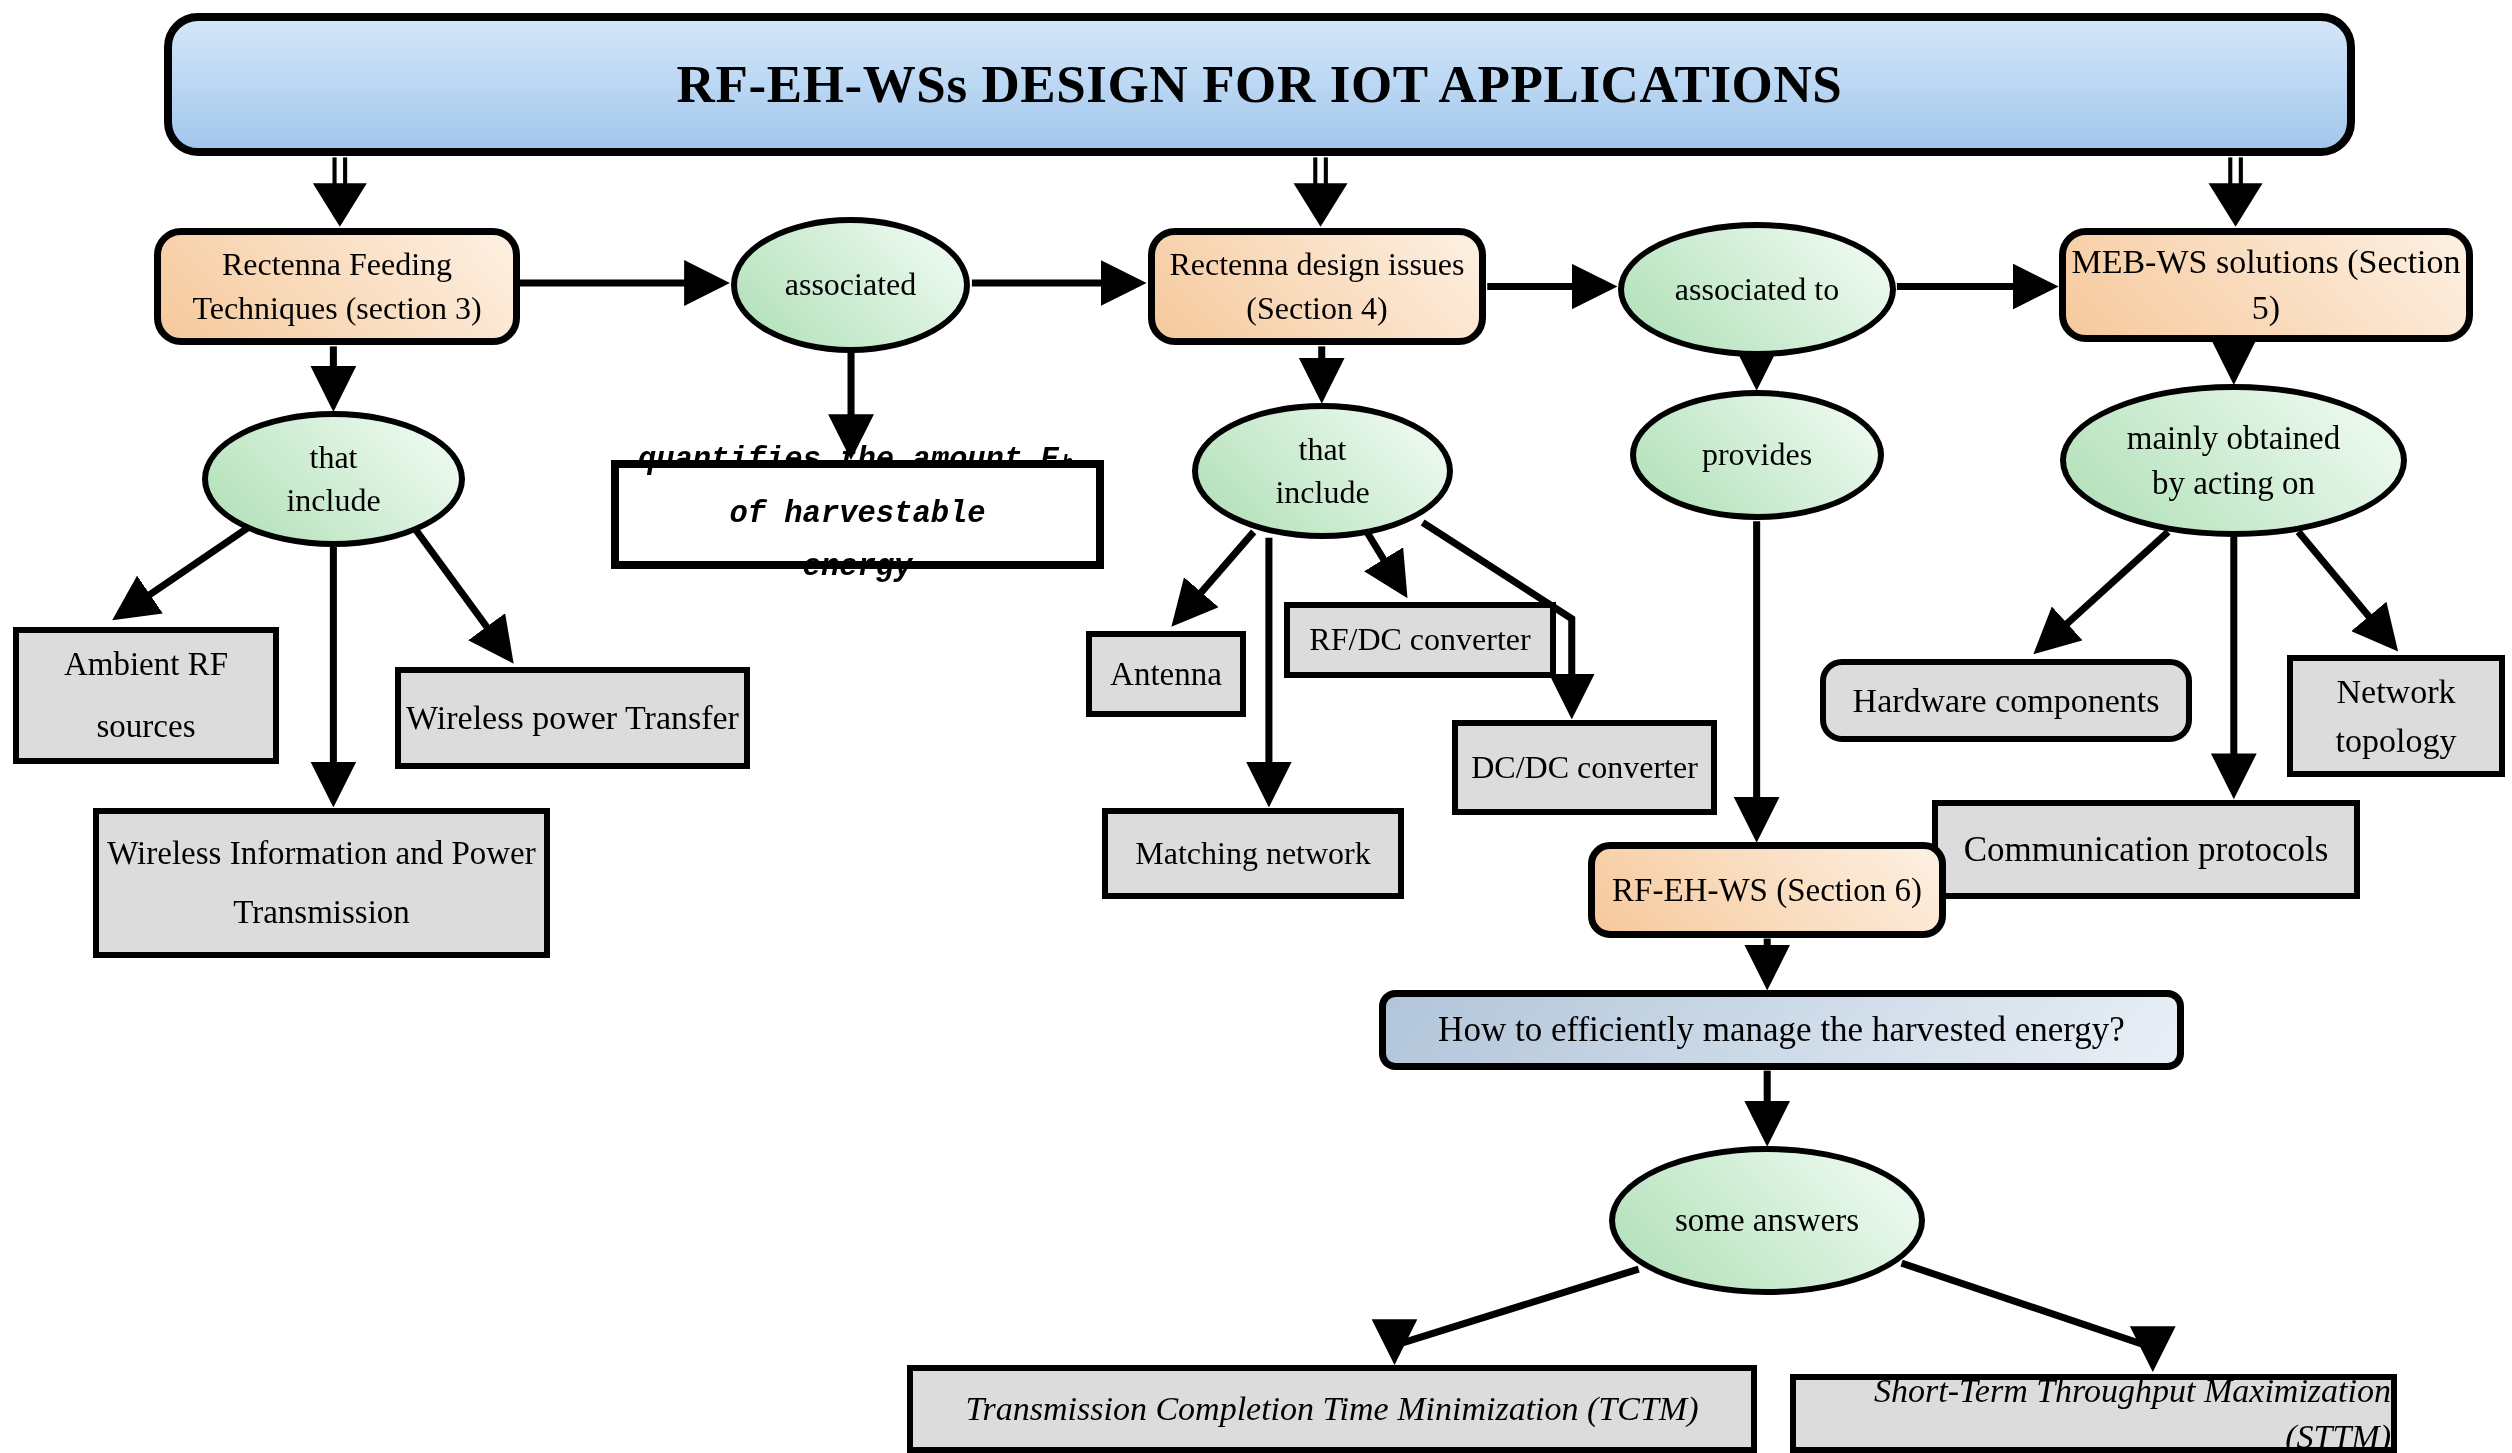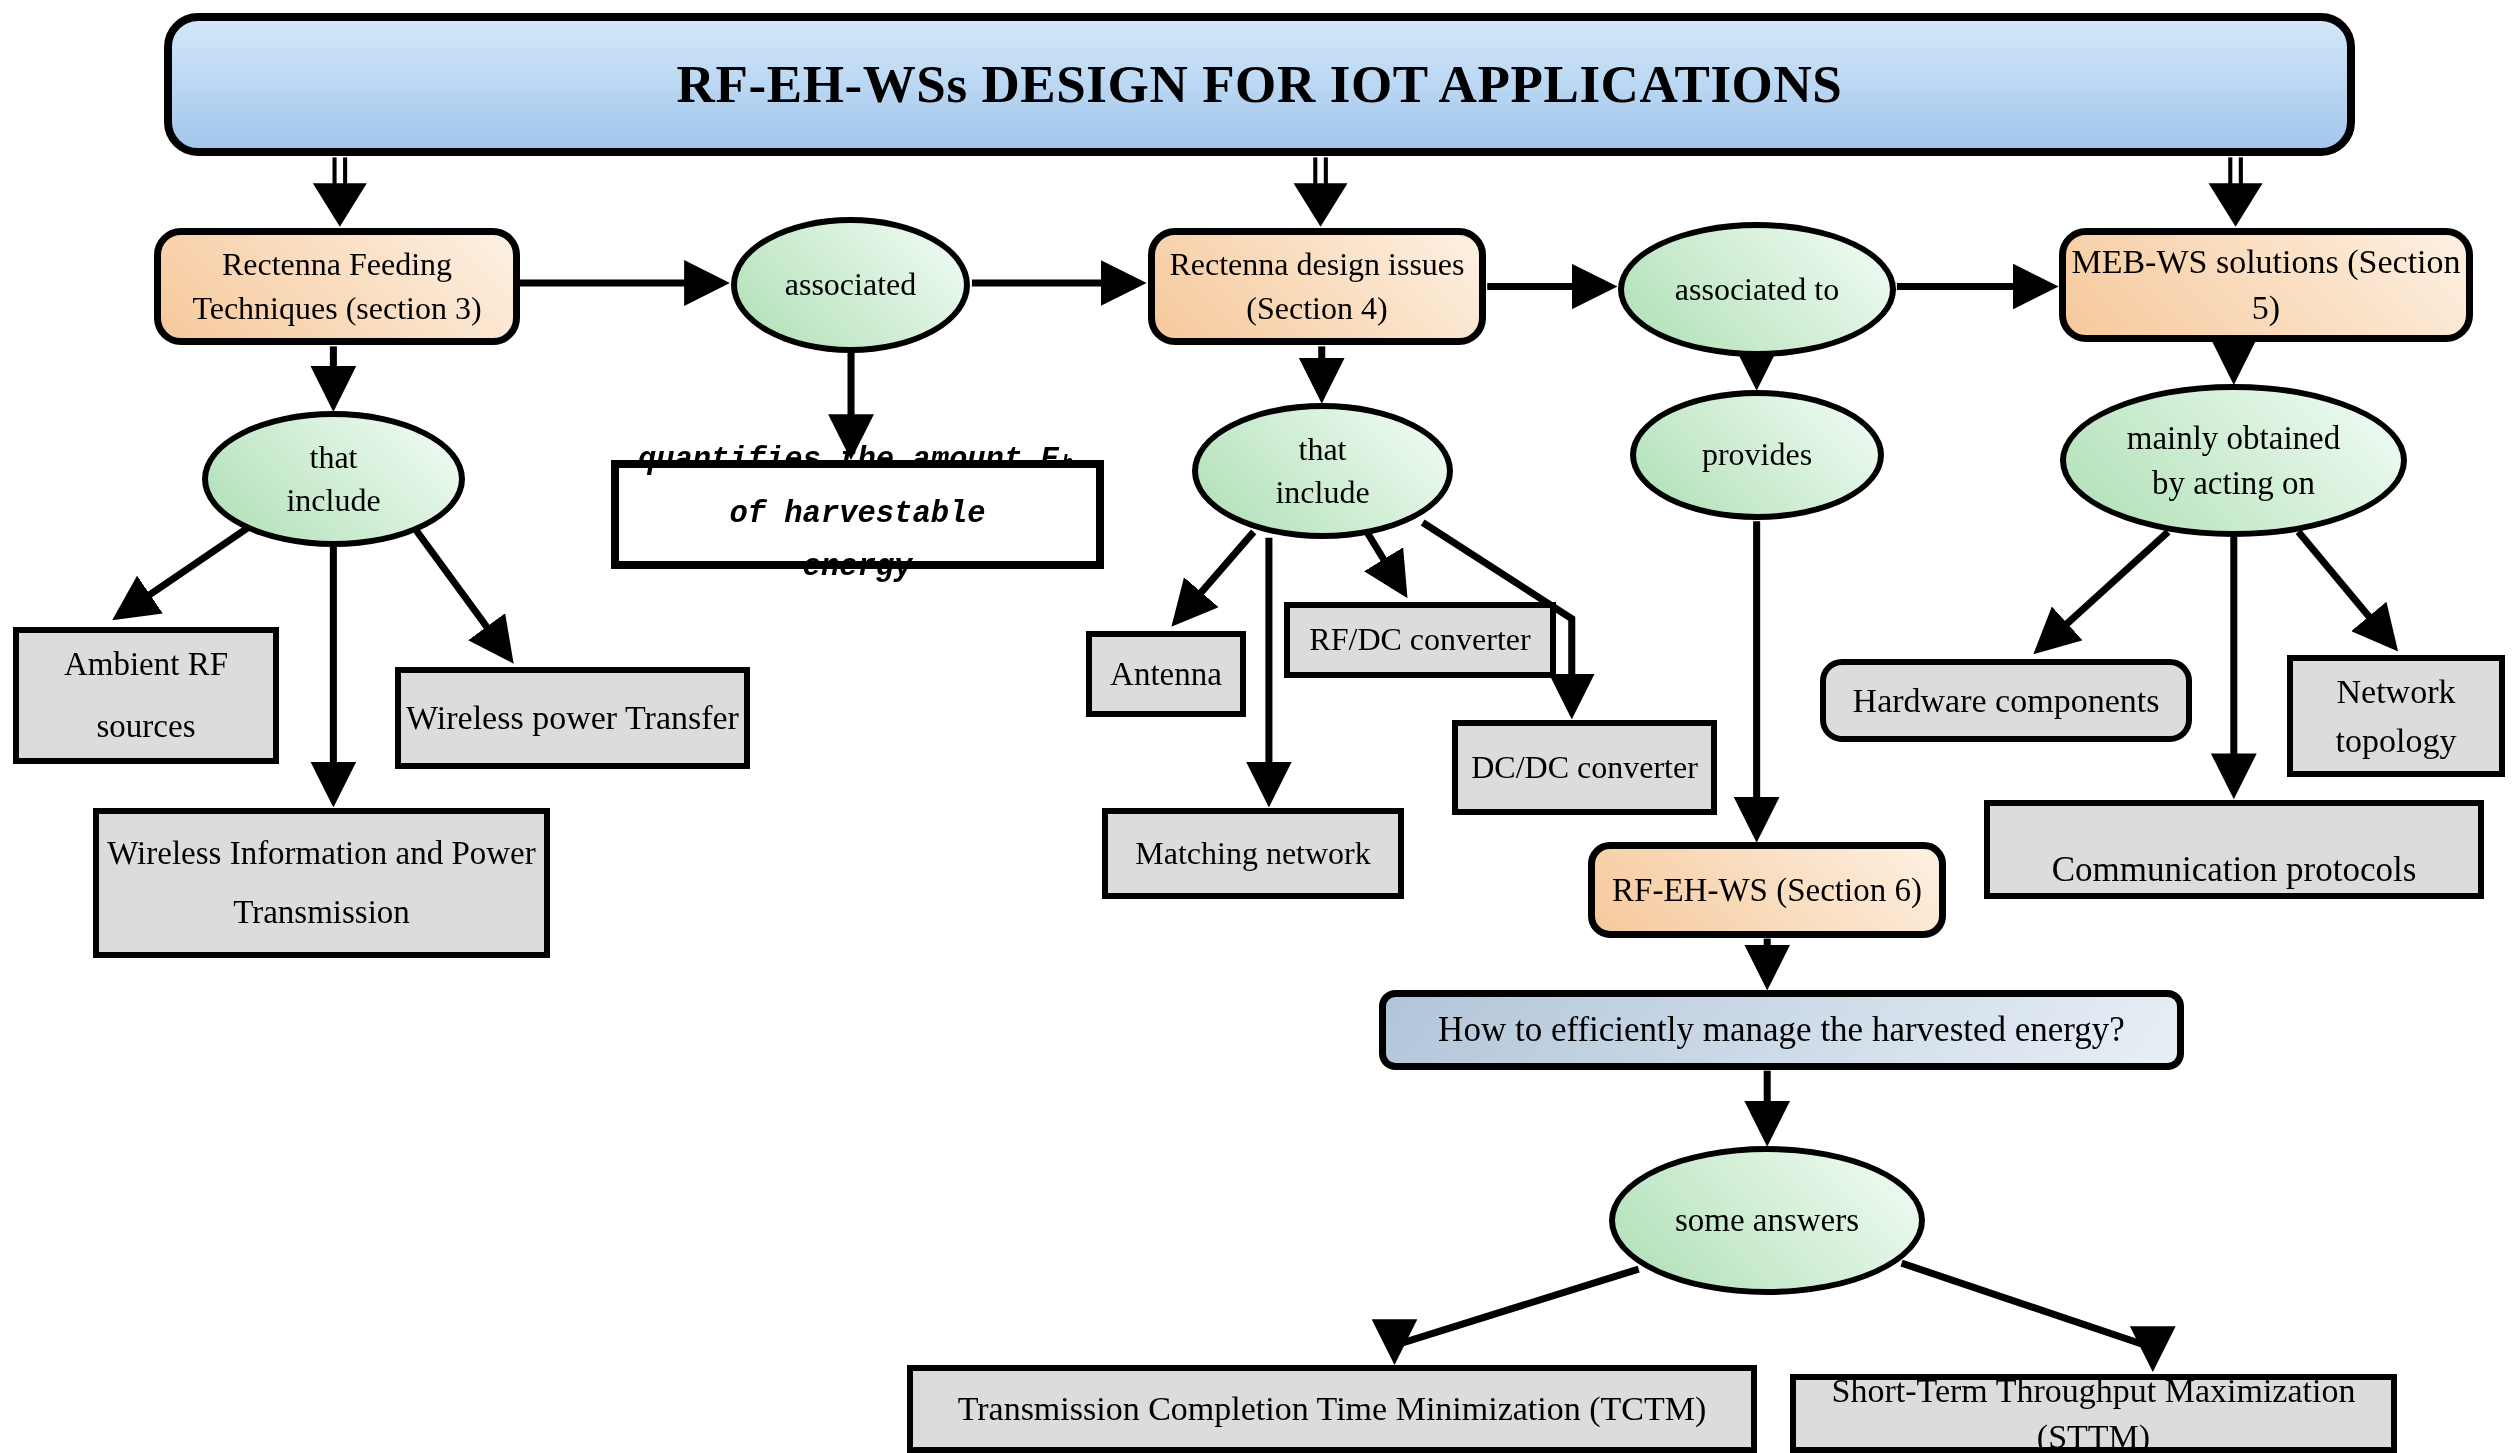--- a/index.html
+++ b/index.html
@@ -11,21 +11,21 @@
         background:linear-gradient(180deg,#d3e6f8 0%,#bdd9f4 45%,#a2c6ec 100%);}
   .section{border:7.6px solid #000;border-radius:27px;font-size:32px;
         background:linear-gradient(45deg,#f6c99c 0%,#fdf0e2 100%);}
   .ellipse{border:6.5px solid #000;border-radius:50%;font-size:32px;
         background:linear-gradient(45deg,#aedfb5 0%,#e9f8ec 85%);}
   .gray{border:6.5px solid #000;background:#dcdcdc;font-size:33px;}
   .whitebox{border:8.2px solid #000;background:#ffffff;font-style:italic;font-weight:bold;
         font-size:30.5px;line-height:1.75;font-family:Liberation Mono, monospace;}
   .question{border:7.6px solid #000;border-radius:16.4px;font-size:35px;
         background:linear-gradient(125deg,#b2c5d9 0%,#e8eff6 100%);}
-  .italic{}
+  .italic{font-style:italic;text-align:right;}
   svg#arrows{position:absolute;left:0;top:0;}
   svg#arrows line, svg#arrows polyline{stroke:#000;stroke-width:12;fill:none;}
   svg#arrows .thin{stroke-width:7;}
   svg#arrows polygon{fill:#000;}
 </style>
 </head>
 <body>
 
 <div id="canvas">
 
@@ -158,21 +158,21 @@
     <span>DC/DC converter</span>
   </div>
 
   <div class="node gray" style="left:1820px;top:659px;width:372px;height:83px;font-size:34px;border-radius:22px;">
     <span>Hardware components</span>
   </div>
   <div class="node gray" style="left:2287px;top:655px;width:218px;height:122px;font-size:34px;line-height:1.45;">
     <span>Network
 topology</span>
   </div>
-  <div class="node gray" style="left:1984px;top:800px;width:500px;height:99px;font-size:35px;align-items:flex-end;">
+  <div class="node gray" style="left:1932px;top:800px;width:428px;height:99px;font-size:35px;">
     <span>Communication protocols</span>
   </div>
 
   <div class="node section" style="left:1588px;top:842px;width:358px;height:96px;border-radius:22px;font-size:33px;">
     <span>RF-EH-WS (Section 6)</span>
   </div>
 
   <div class="node question" style="left:1379px;top:990px;width:805px;height:80px;">
     <span>How to efficiently manage the harvested energy?</span>
   </div>

